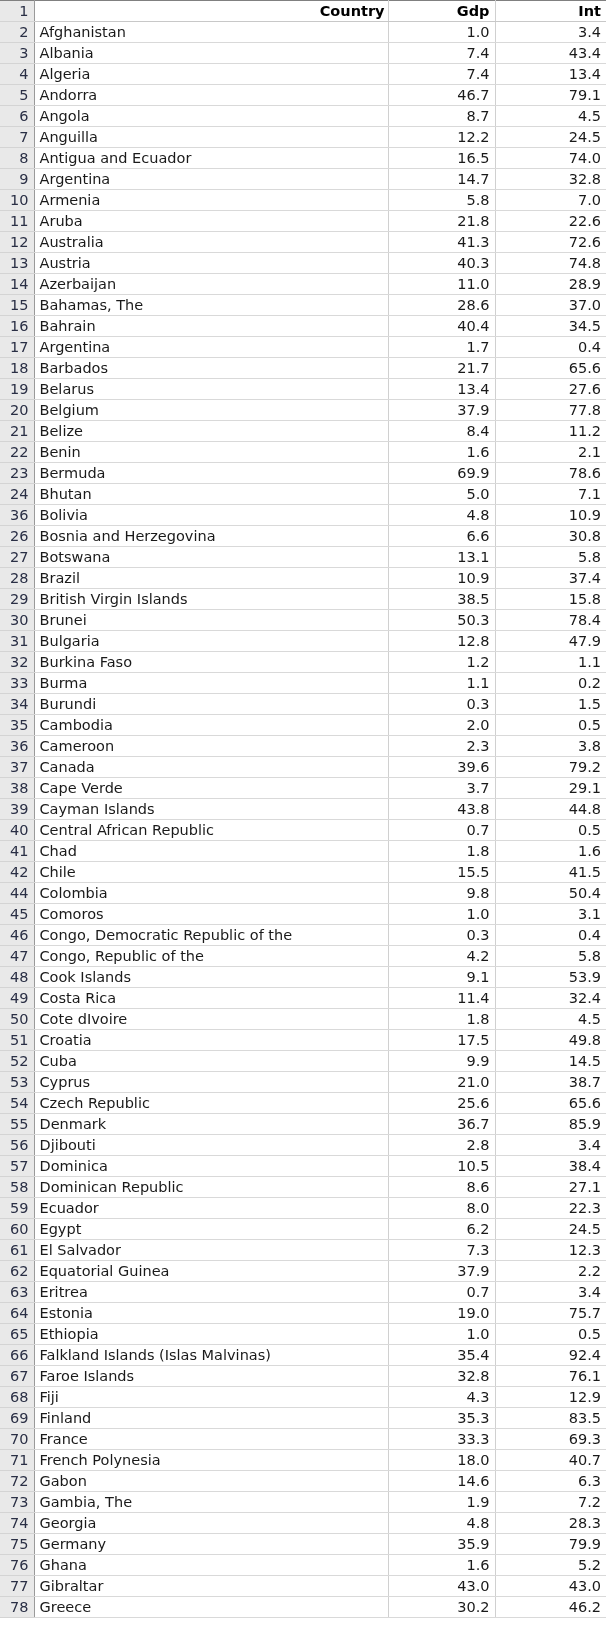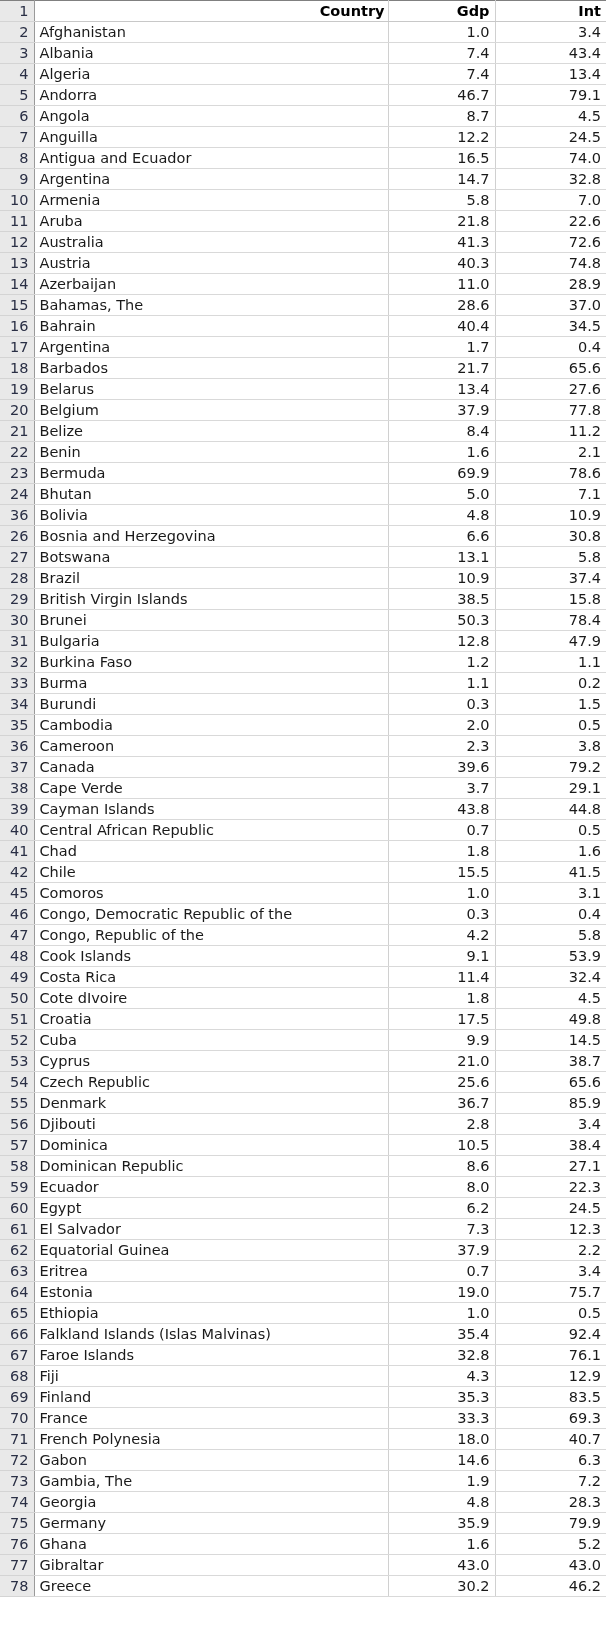--- a/index.html
+++ b/index.html
@@ -342,20 +342,26 @@
           <td class="cell c-num">1.8</td>
           <td class="cell c-num last">1.6</td>
         </tr>
         <tr>
           <td class="rowhdr">42</td>
           <td class="cell c-name">Chile</td>
           <td class="cell c-num">15.5</td>
           <td class="cell c-num last">41.5</td>
         </tr>
         <tr>
+          <td class="rowhdr">44</td>
+          <td class="cell c-name">Colombia</td>
+          <td class="cell c-num">9.8</td>
+          <td class="cell c-num last">50.4</td>
+        </tr>
+        <tr>
           <td class="rowhdr">45</td>
           <td class="cell c-name">Comoros</td>
           <td class="cell c-num">1.0</td>
           <td class="cell c-num last">3.1</td>
         </tr>
         <tr>
           <td class="rowhdr">46</td>
           <td class="cell c-name">Congo, Democratic Republic of the</td>
           <td class="cell c-num">0.3</td>
           <td class="cell c-num last">0.4</td>

